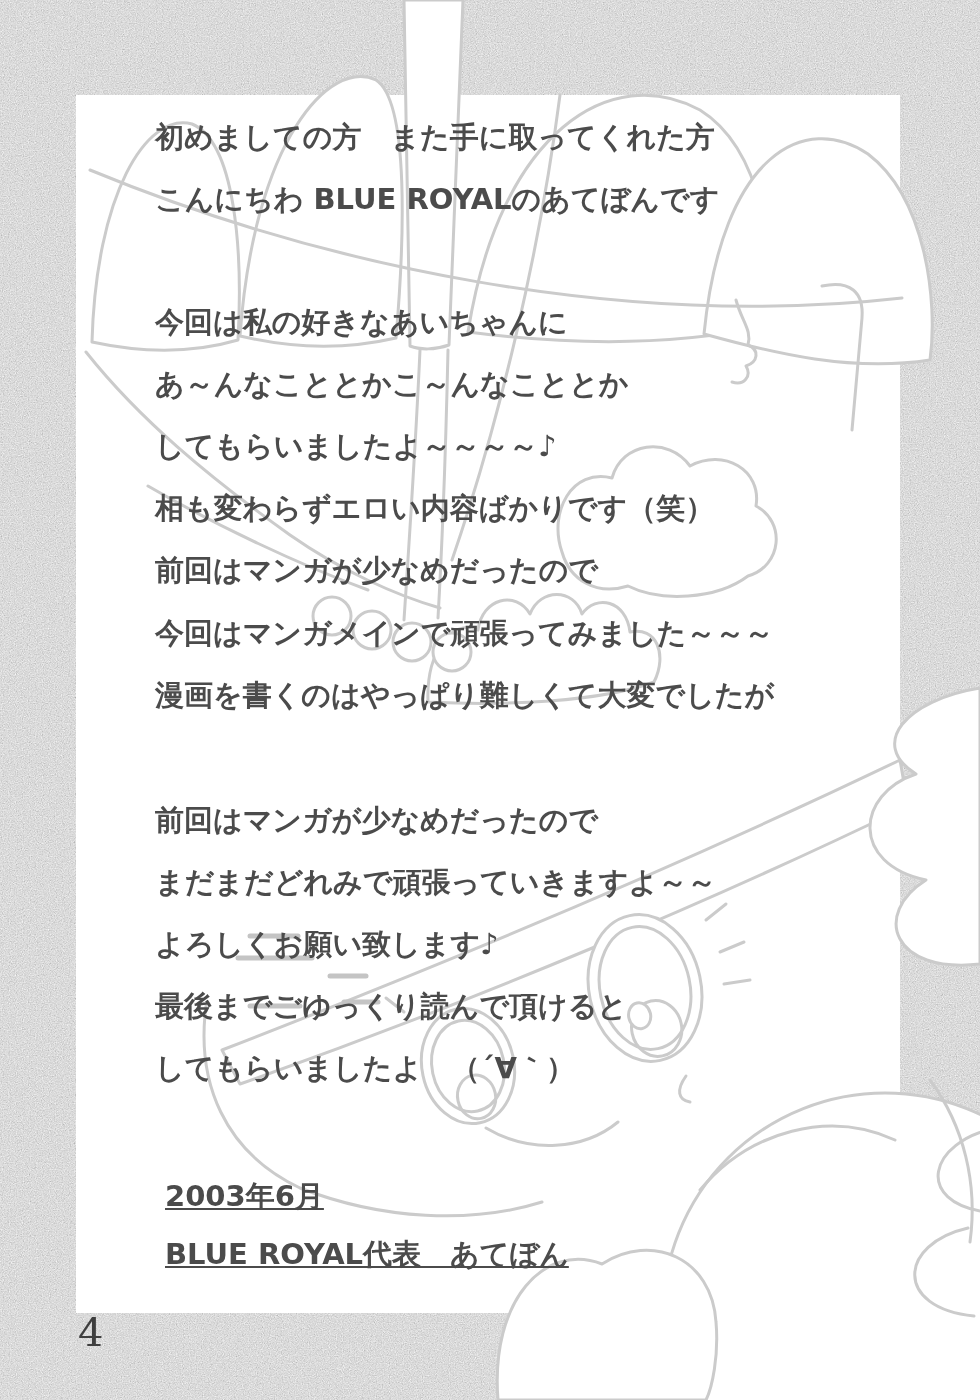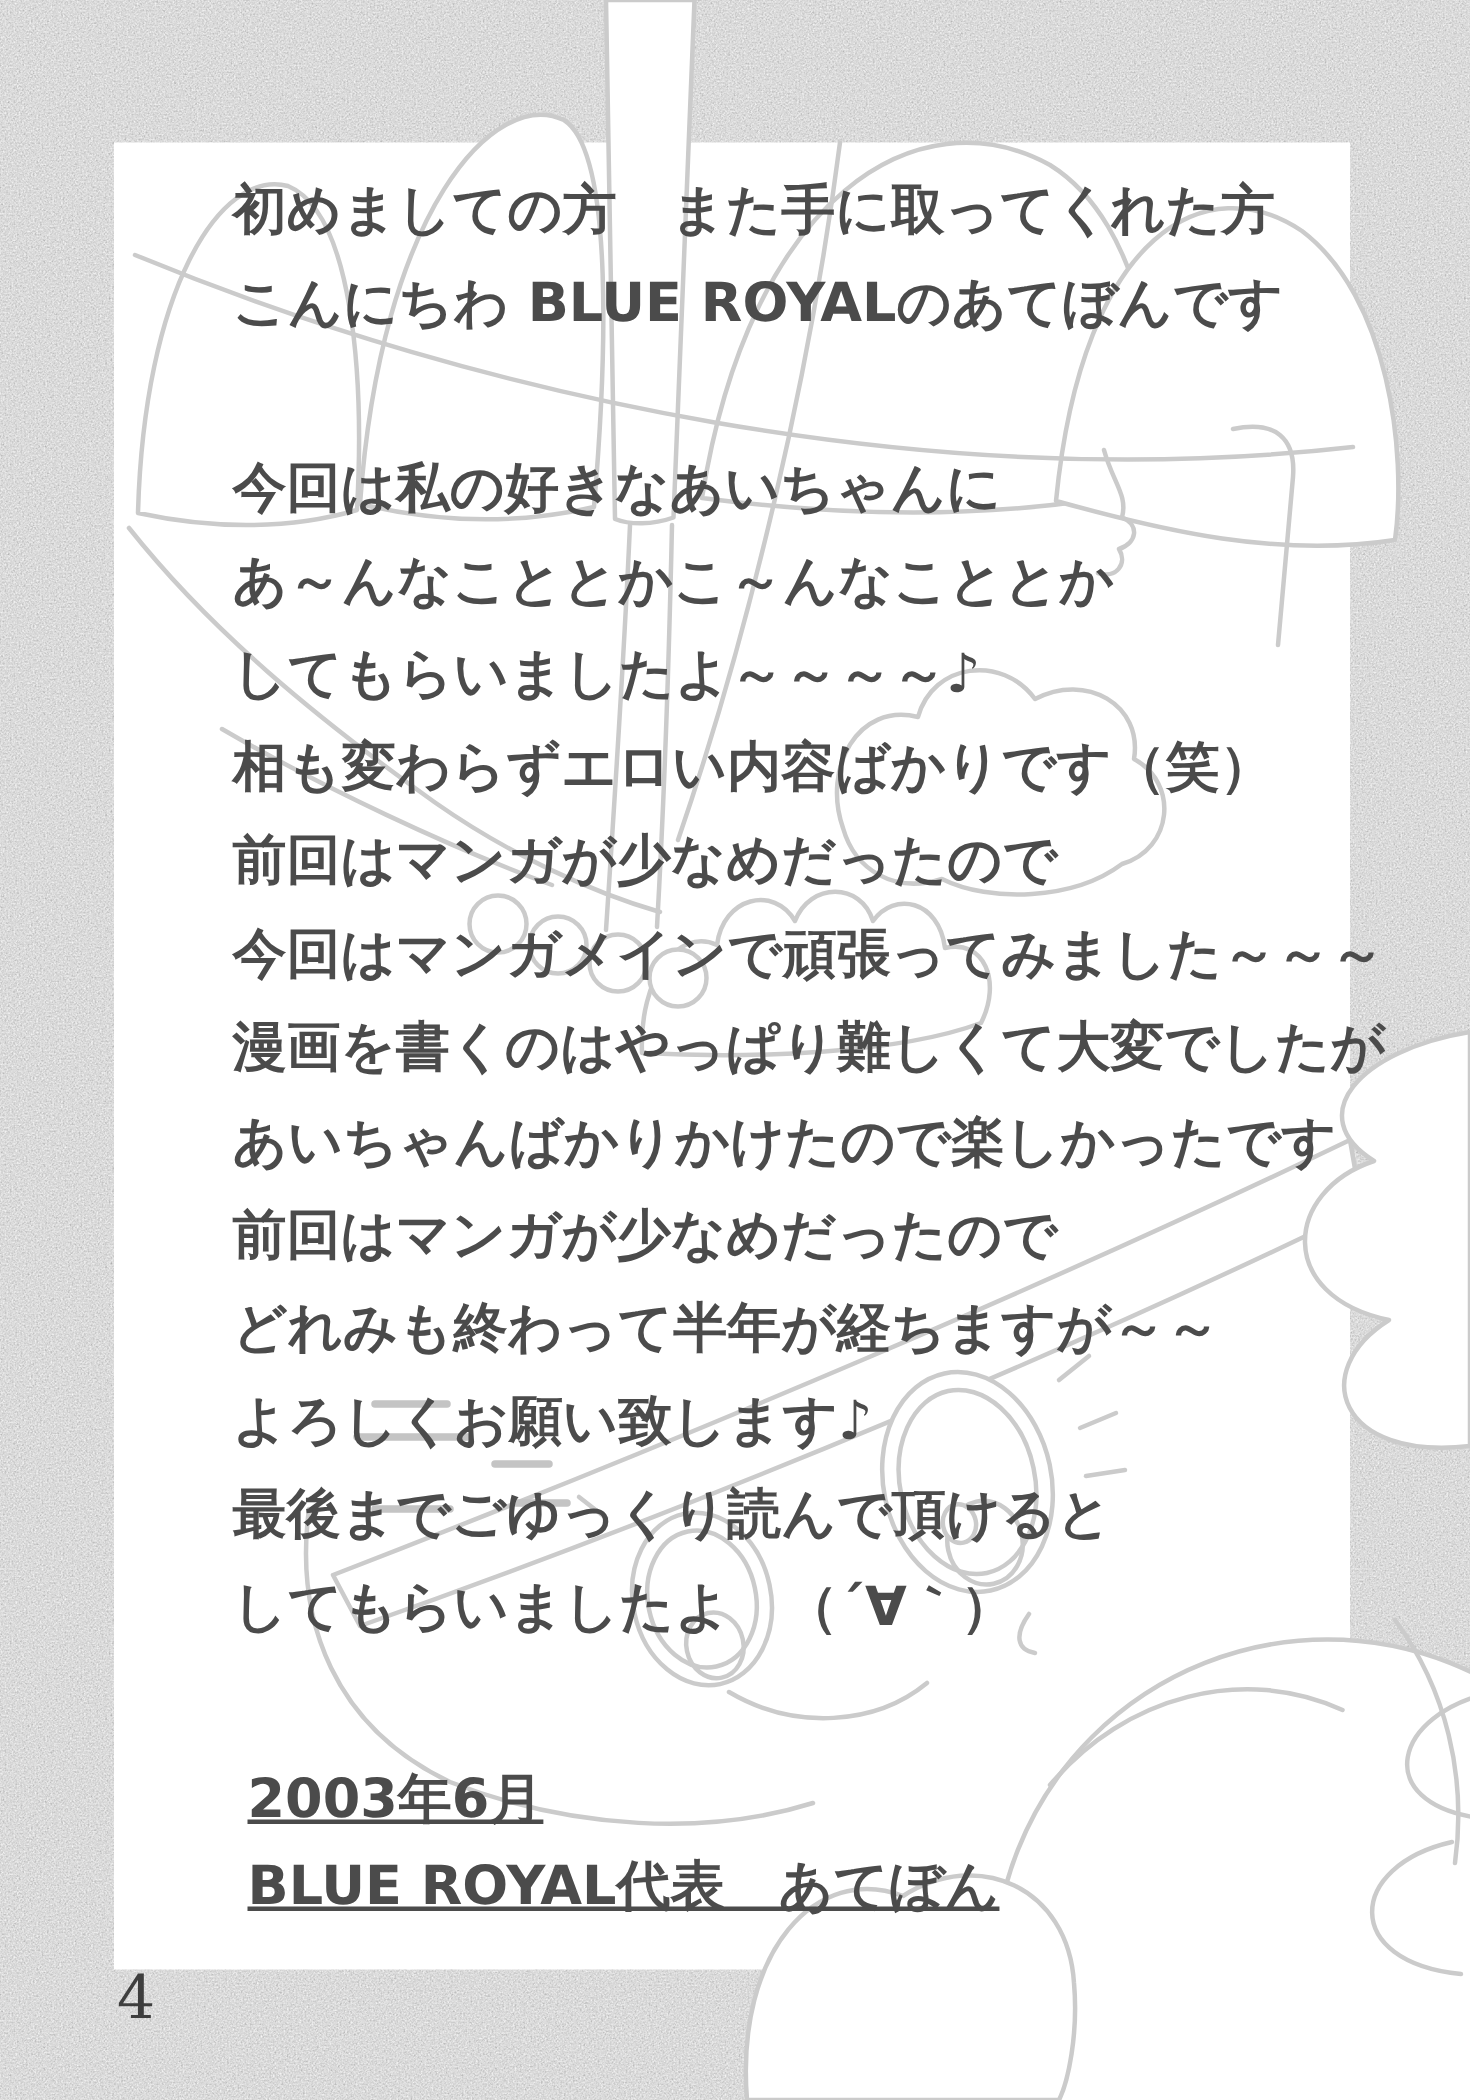--- a/index.html
+++ b/index.html
@@ -7,21 +7,21 @@
     position:relative;
     width:980px;height:1400px;
     overflow:hidden;
     background:#b4b4b4;
     font-family:"DejaVu Sans",sans-serif;
   }
   .bg-svg{position:absolute;left:0;top:0;z-index:0;display:block;}
   .text-layer{position:absolute;left:0;top:0;width:100%;height:100%;z-index:2;}
   .tl{
     position:absolute;left:155px;
-    font-size:36px;font-weight:bold;color:#4b4b4b;
+    font-size:29px;font-weight:bold;color:#4b4b4b;
     letter-spacing:0px;white-space:nowrap;line-height:1;
   }
   .tl.small-indent{left:165px;text-decoration:underline;}
   .page-num{
     position:absolute;left:78px;top:1312px;z-index:2;
     font-family:"DejaVu Serif",serif;
     font-size:40px;color:#3e3e3e;line-height:1;
   }
 </style>
 </head>
@@ -118,23 +118,22 @@
   <div class="text-layer">
     <div class="tl" style="top:123px">初めましての方　また手に取ってくれた方</div>
     <div class="tl" style="top:185px">こんにちわ BLUE ROYALのあてぼんです</div>
     <div class="tl" style="top:308px">今回は私の好きなあいちゃんに</div>
     <div class="tl" style="top:370px">あ～んなこととかこ～んなこととか</div>
     <div class="tl" style="top:432px">してもらいましたよ～～～～♪</div>
     <div class="tl" style="top:494px">相も変わらずエロい内容ばかりです（笑）</div>
     <div class="tl" style="top:556px">前回はマンガが少なめだったので</div>
     <div class="tl" style="top:619px">今回はマンガメインで頑張ってみました～～～</div>
     <div class="tl" style="top:681px">漫画を書くのはやっぱり難しくて大変でしたが</div>
-    <div class="tl" style="top:744px">あいちゃんばかりかけたので楽しかったです</div>
     <div class="tl" style="top:806px">前回はマンガが少なめだったので</div>
-    <div class="tl" style="top:868px">どれみも終わって半年が経ちますが～～</div>
+    <div class="tl" style="top:868px">まだまだどれみで頑張っていきますよ～～</div>
     <div class="tl" style="top:930px">よろしくお願い致します♪</div>
     <div class="tl" style="top:992px">最後までごゆっくり読んで頂けると</div>
     <div class="tl" style="top:1054px">してもらいましたよ　（´∀｀）</div>
 
     <div class="tl small-indent" style="top:1182px">2003年6月</div>
     <div class="tl small-indent" style="top:1240px">BLUE ROYAL代表　あてぼん</div>
   </div>
 
   <div class="page-num">4</div>
 </div>

